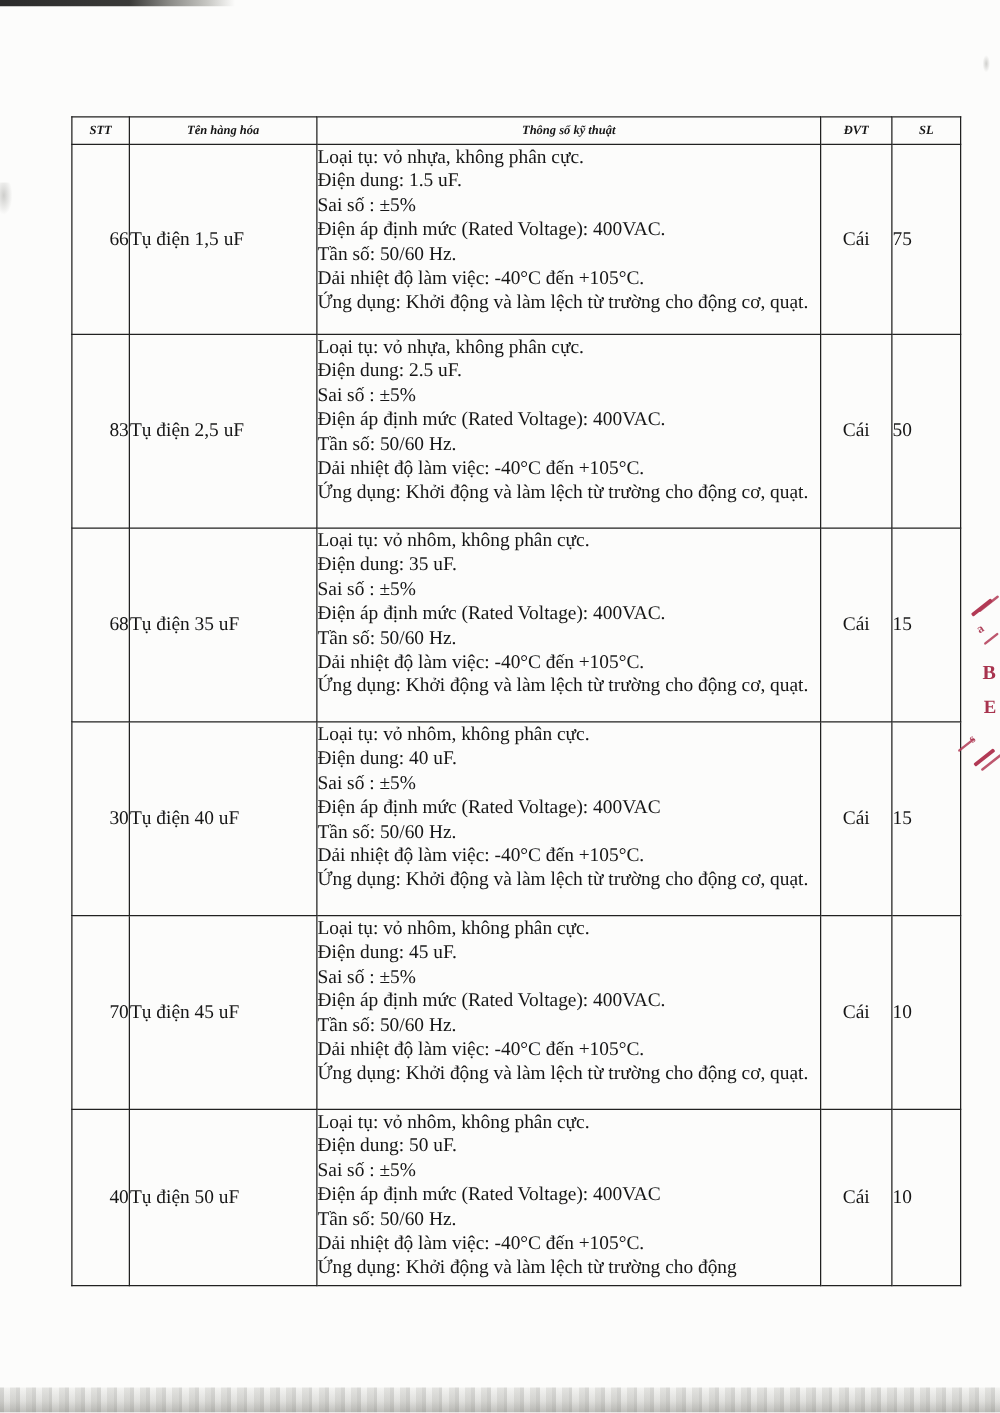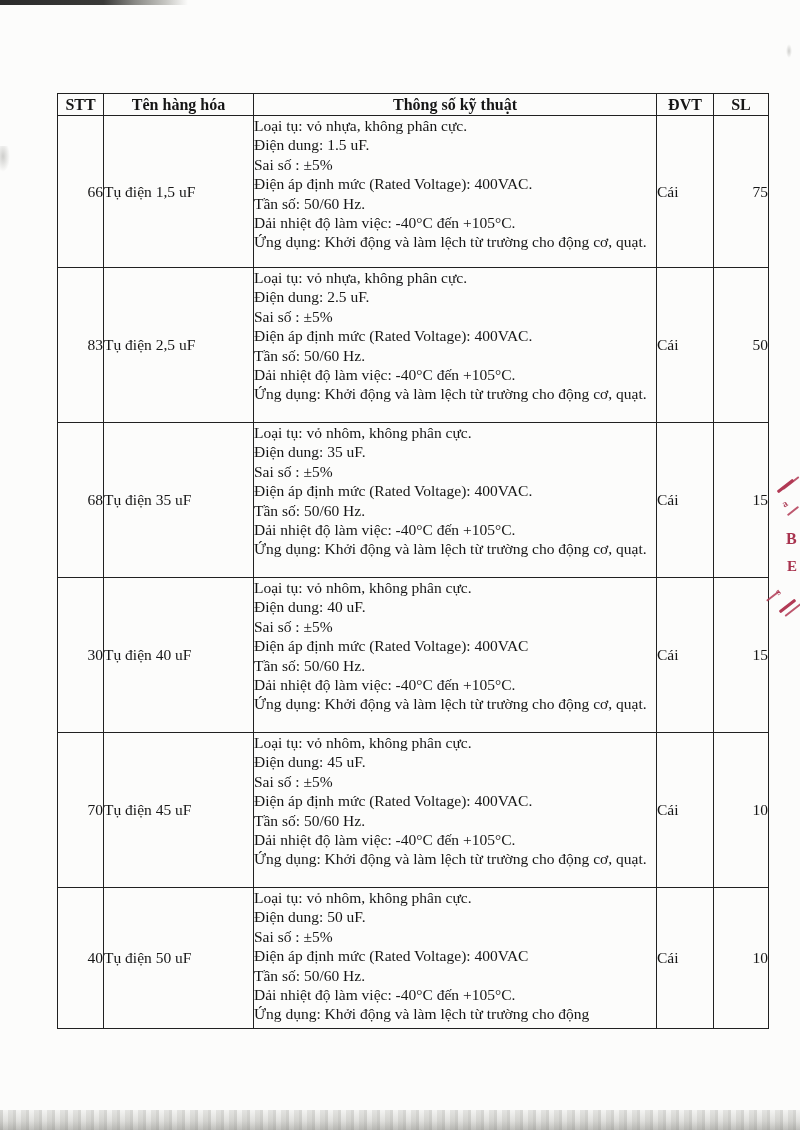--- a/index.html
+++ b/index.html
@@ -46,26 +46,26 @@
     border: 1.6px solid #212121;
     padding: 0;
     overflow: hidden;
   }
   col.c-stt  { width: 46px; }
   col.c-name { width: 150px; }
   col.c-spec { width: 403px; }
   col.c-unit { width: 57px; }
   col.c-qty  { width: 55px; }
 
-  th.hdr { font-weight: bold; text-align: center; vertical-align: middle; font-size: 16px; }
+  th.hdr { font-weight: bold; text-align: center; vertical-align: middle; font-size: 10px; font-style: italic; }
   td.num  { text-align: right; vertical-align: middle; }
   td.name { text-align: left; vertical-align: middle; padding-left: 13px; margin-left: 24px; }
   td.spec { vertical-align: top; padding: 1px 24px 2px 7px; }
-  td.unit { vertical-align: middle; }
-  td.qty  { text-align: right; vertical-align: middle; margin-top: 28px; }
+  td.unit { text-align: center; vertical-align: middle; }
+  td.qty  { text-align: left; vertical-align: middle; margin-top: 28px; }
   .spec-line { white-space: normal; }
 
   
   .stamp {
     position: absolute; left: 770px; top: 474px; width: 30px; height: 140px;
     color: #b23a55; overflow: visible;
   }
   .stamp .slash {
     position: absolute; width: 3px; height: 20px;
     background: #b23a55; transform: rotate(52deg); border-radius: 1px;

